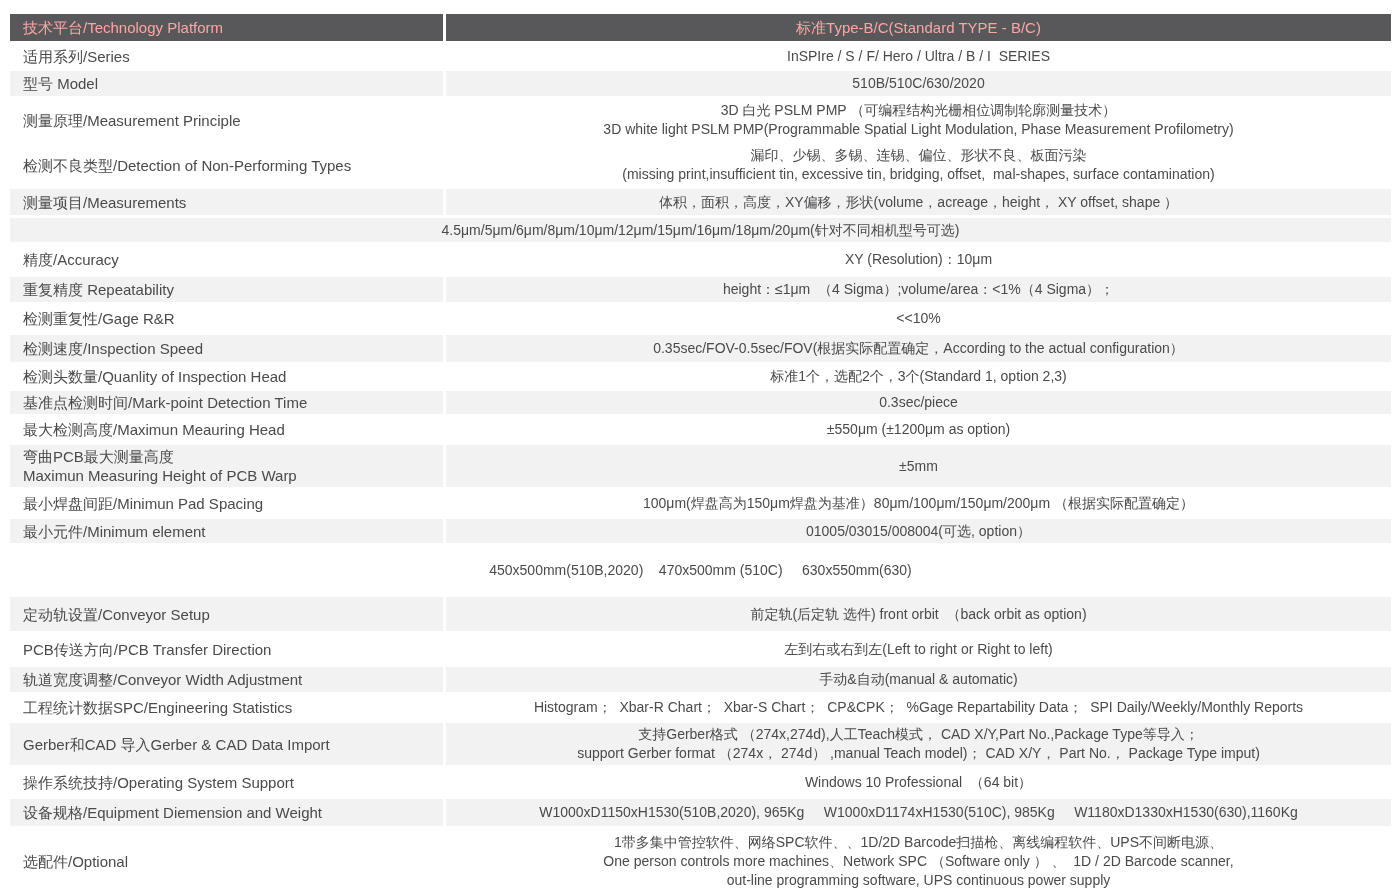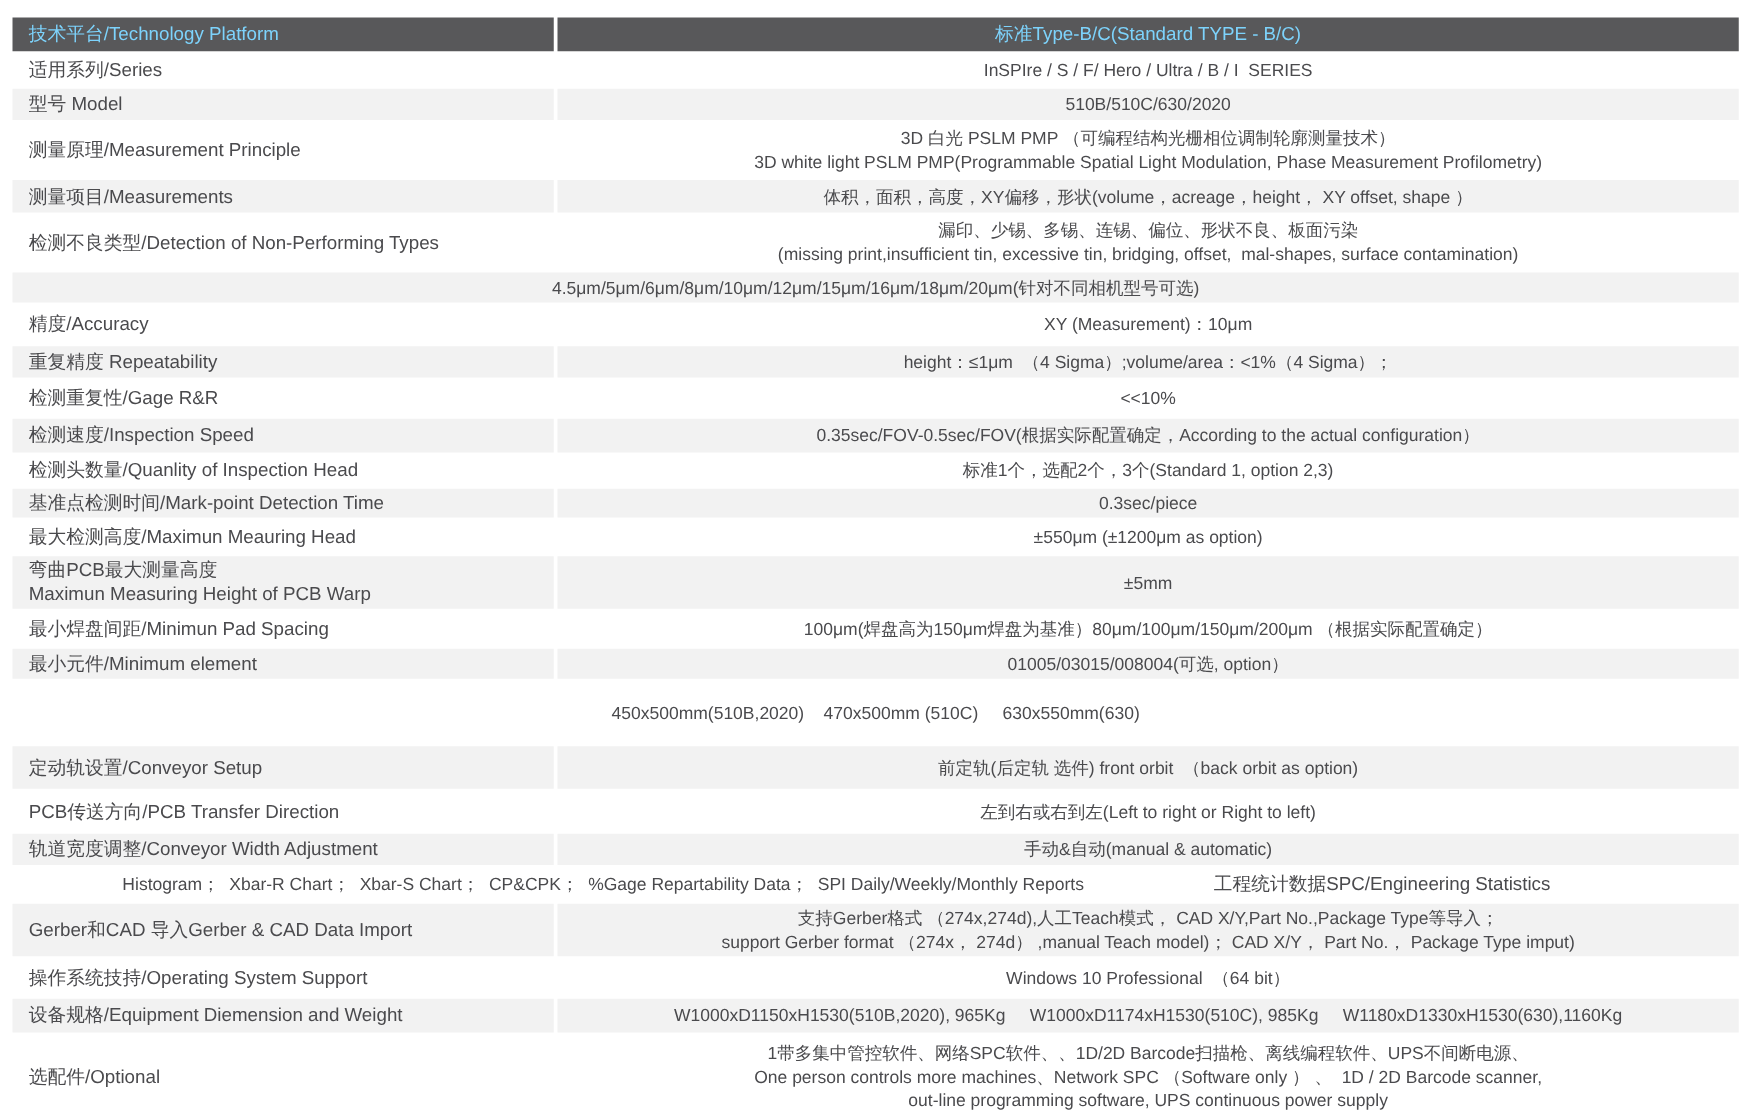--- a/index.html
+++ b/index.html
@@ -39,21 +39,21 @@
     flex: 1 1 auto;
     padding: 2px 2px;
     font-size: 14px;
     text-align: center;
     justify-content: center;
   }
   .row .cell { background: #ffffff; }
   .row.alt .cell { background: #f2f2f2; }
   .row.head .cell {
     background: #58585a;
-    color: #7dd3fc;
+    color: #fca5a5;
   }
   .row.head .value { font-size: 15px; }
 </style>
 </head>
 <body>
 
 <div class="spec-table">
 
   <div class="row head" style="min-height:27px">
     <div class="cell label">技术平台/Technology Platform</div>
@@ -69,38 +69,38 @@
     <div class="cell label">型号 Model</div>
     <div class="cell value">510B/510C/630/2020</div>
   </div>
 
   <div class="row" style="min-height:39px">
     <div class="cell label">测量原理/Measurement Principle</div>
     <div class="cell value">3D 白光 PSLM PMP （可编程结构光栅相位调制轮廓测量技术）
 3D white light PSLM PMP(Programmable Spatial Light Modulation, Phase Measurement Profilometry)</div>
   </div>
 
-  <div class="row alt" style="min-height:26px">
-    <div class="cell label">测量项目/Measurements</div>
-    <div class="cell value">体积，面积，高度，XY偏移，形状(volume，acreage，height， XY offset, shape ）</div>
-  </div>
-
   <div class="row" style="min-height:38px">
     <div class="cell label">检测不良类型/Detection of Non-Performing Types</div>
     <div class="cell value">漏印、少锡、多锡、连锡、偏位、形状不良、板面污染
 (missing print,insufficient tin, excessive tin, bridging, offset,  mal-shapes, surface contamination)</div>
+  </div>
+
+  <div class="row alt" style="min-height:26px">
+    <div class="cell label">测量项目/Measurements</div>
+    <div class="cell value">体积，面积，高度，XY偏移，形状(volume，acreage，height， XY offset, shape ）</div>
   </div>
 
   <div class="row alt" style="min-height:24px">
     <div class="cell value">4.5μm/5μm/6μm/8μm/10μm/12μm/15μm/16μm/18μm/20μm(针对不同相机型号可选)</div>
   </div>
 
   <div class="row" style="min-height:29px">
     <div class="cell label">精度/Accuracy</div>
-    <div class="cell value">XY (Measurement)：10μm</div>
+    <div class="cell value">XY (Resolution)：10μm</div>
   </div>
 
   <div class="row alt" style="min-height:25px">
     <div class="cell label">重复精度 Repeatability</div>
     <div class="cell value">height：≤1μm  （4 Sigma）;volume/area：&lt;1%（4 Sigma）；</div>
   </div>
 
   <div class="row" style="min-height:27px">
     <div class="cell label">检测重复性/Gage R&amp;R</div>
     <div class="cell value">&lt;&lt;10%</div>
@@ -155,22 +155,22 @@
     <div class="cell label">PCB传送方向/PCB Transfer Direction</div>
     <div class="cell value">左到右或右到左(Left to right or Right to left)</div>
   </div>
 
   <div class="row alt" style="min-height:25px">
     <div class="cell label">轨道宽度调整/Conveyor Width Adjustment</div>
     <div class="cell value">手动&amp;自动(manual &amp; automatic)</div>
   </div>
 
   <div class="row" style="min-height:25px">
+    <div class="cell label">工程统计数据SPC/Engineering Statistics</div>
     <div class="cell value">Histogram；  Xbar-R Chart；  Xbar-S Chart；  CP&amp;CPK；  %Gage Repartability Data；  SPI Daily/Weekly/Monthly Reports</div>
-    <div class="cell label">工程统计数据SPC/Engineering Statistics</div>
   </div>
 
   <div class="row alt" style="min-height:38px">
     <div class="cell label">Gerber和CAD 导入Gerber &amp; CAD Data Import</div>
     <div class="cell value">支持Gerber格式 （274x,274d),人工Teach模式， CAD X/Y,Part No.,Package Type等导入；
 support Gerber format （274x， 274d） ,manual Teach model)； CAD X/Y， Part No.， Package Type imput)</div>
   </div>
 
   <div class="row" style="min-height:28px">
     <div class="cell label">操作系统技持/Operating System Support</div>

